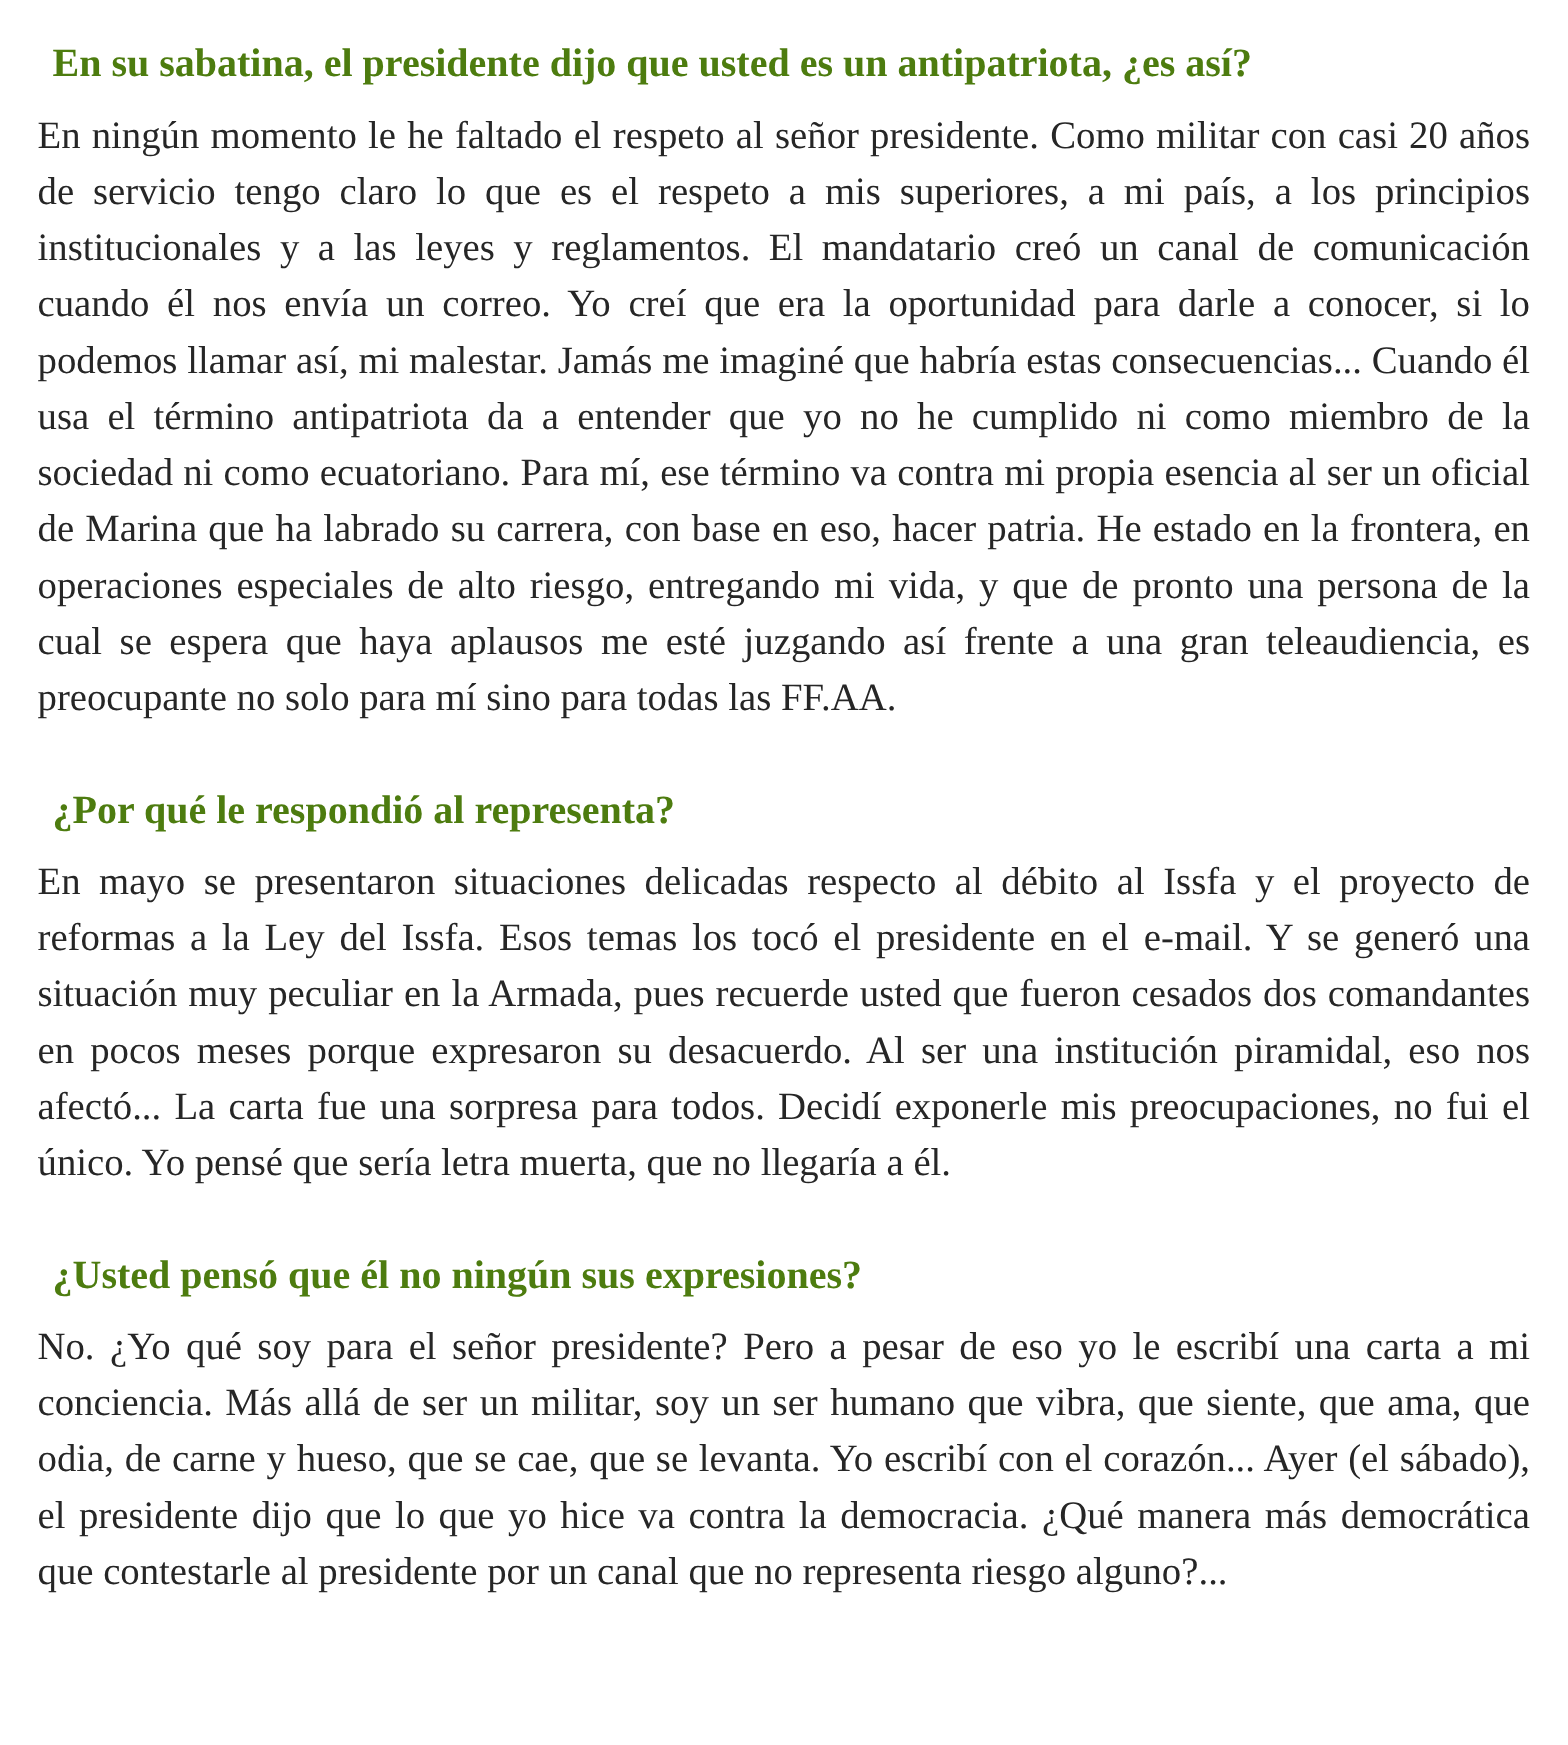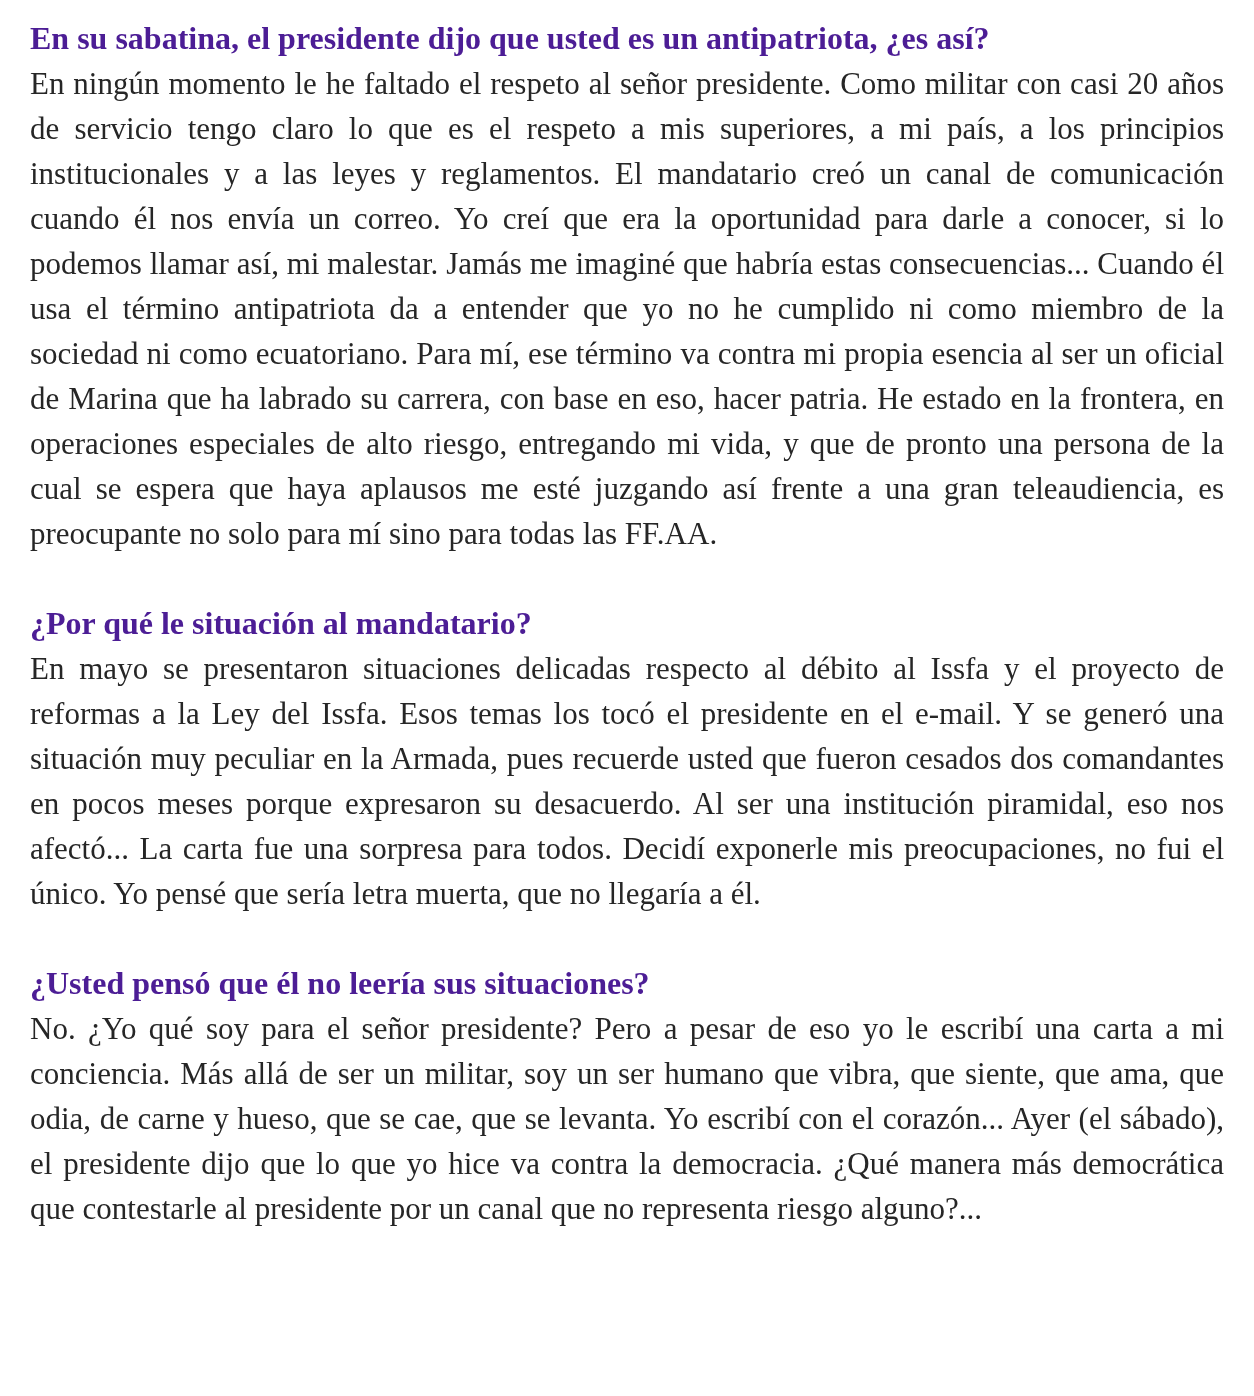--- a/index.html
+++ b/index.html
@@ -14,22 +14,22 @@
     font-family: "Liberation Serif", "DejaVu Serif", serif;
     color: #262626;
     font-size: 31px;
     line-height: 45px;
   }
   .interview-section { margin: 0; }
   .interview-section + .interview-section { margin-top: 45px; }
   .question {
     font-size: 32px;
     font-weight: bold;
-    color: #4c1d95;
-    margin: 0;
+    color: #4d7c0f;
+    margin: 12px;
     line-height: 45px;
     text-align: left;
   }
   .answer {
     margin: 0;
     text-align: justify;
     text-justify: inter-word;
     font-family: Liberation Serif, serif;
   }
 </style>
@@ -37,22 +37,22 @@
 <body>
 
 <main class="article">
 
   <section class="interview-section">
     <h2 class="question">En su sabatina, el presidente dijo que usted es un antipatriota, ¿es así?</h2>
     <p class="answer">En ningún momento le he faltado el respeto al señor presidente. Como militar con casi 20 años de servicio tengo claro lo que es el respeto a mis superiores, a mi país, a los principios institucionales y a las leyes y reglamentos. El mandatario creó un canal de comunicación cuando él nos envía un correo. Yo creí que era la oportunidad para darle a conocer, si lo podemos llamar así, mi malestar. Jamás me imaginé que habría estas consecuencias... Cuando él usa el término antipatriota da a entender que yo no he cumplido ni como miembro de la sociedad ni como ecuatoriano. Para mí, ese término va contra mi propia esencia al ser un oficial de Marina que ha labrado su carrera, con base en eso, hacer patria. He estado en la frontera, en operaciones especiales de alto riesgo, entregando mi vida, y que de pronto una persona de la cual se espera que haya aplausos me esté juzgando así frente a una gran teleaudiencia, es preocupante no solo para mí sino para todas las FF.AA.</p>
   </section>
 
   <section class="interview-section">
-    <h2 class="question">¿Por qué le situación al mandatario?</h2>
+    <h2 class="question">¿Por qué le respondió al representa?</h2>
     <p class="answer">En mayo se presentaron situaciones delicadas respecto al débito al Issfa y el proyecto de reformas a la Ley del Issfa. Esos temas los tocó el presidente en el e-mail. Y se generó una situación muy peculiar en la Armada, pues recuerde usted que fueron cesados dos comandantes en pocos meses porque expresaron su desacuerdo. Al ser una institución piramidal, eso nos afectó... La carta fue una sorpresa para todos. Decidí exponerle mis preocupaciones, no fui el único. Yo pensé que sería letra muerta, que no llegaría a él.</p>
   </section>
 
   <section class="interview-section">
-    <h2 class="question">¿Usted pensó que él no leería sus situaciones?</h2>
+    <h2 class="question">¿Usted pensó que él no ningún sus expresiones?</h2>
     <p class="answer">No. ¿Yo qué soy para el señor presidente? Pero a pesar de eso yo le escribí una carta a mi conciencia. Más allá de ser un militar, soy un ser humano que vibra, que siente, que ama, que odia, de carne y hueso, que se cae, que se levanta. Yo escribí con el corazón... Ayer (el sábado), el presidente dijo que lo que yo hice va contra la democracia. ¿Qué manera más democrática que contestarle al presidente por un canal que no representa riesgo alguno?...</p>
   </section>
 
 </main>
 
 </body></html>

